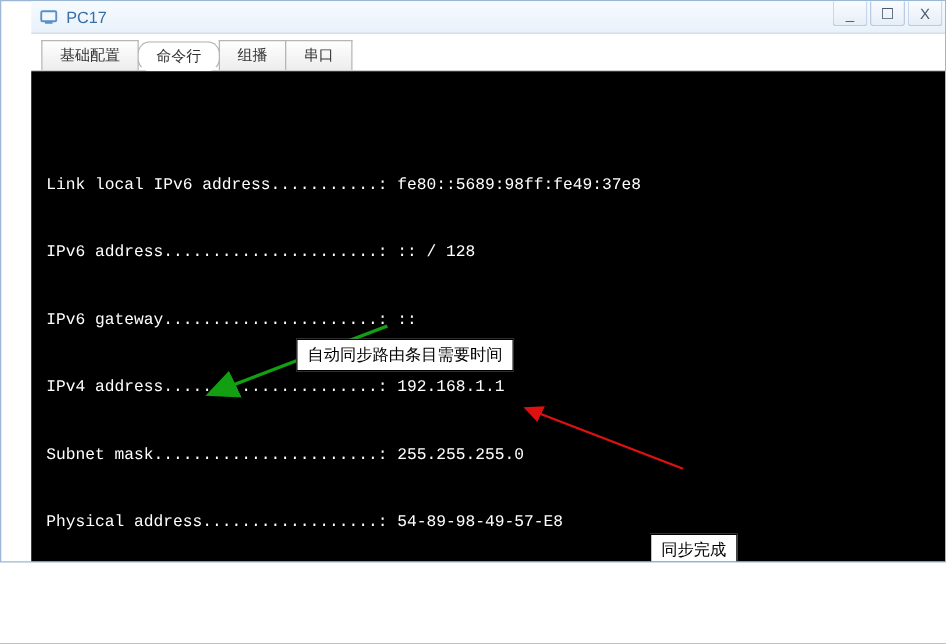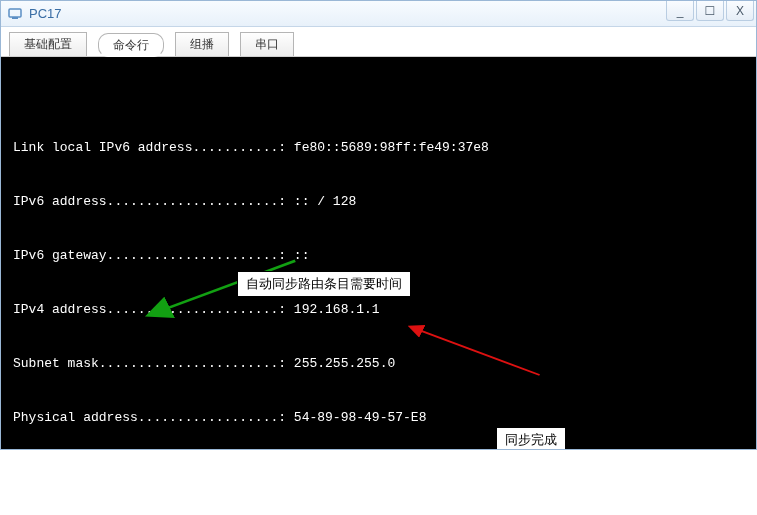--- a/index.html
+++ b/index.html
@@ -8,20 +8,21 @@
     background: #fff;
     width: 757px;
     height: 515px;
     overflow: hidden;
     position: relative;
   }
   .window {
     width: 757px;
     border: 1px solid #9ab7d6;
     background: #fff;
+    padding-left: 24px;
   }
   .titlebar {
     height: 26px;
     background: linear-gradient(#f7fbff, #e8f1fa);
     border-bottom: 1px solid #c5d6e8;
     display: flex;
     align-items: center;
     padding: 0 6px;
     position: relative;
   }
@@ -59,21 +60,21 @@
     color: #4a5a6a;
     font-family: Arial, sans-serif;
   }
   .tabs-row {
     height: 30px;
     background: #fff;
     border-bottom: 1px solid #d0d0d0;
     display: flex;
     align-items: flex-end;
     padding: 4px 8px 0 8px;
-    gap: 12px;
+    gap: 0;
   }
   .tab {
     height: 24px;
     line-height: 22px;
     padding: 0 14px;
     font-size: 12px;
     border: 1px solid #b5b5b5;
     border-bottom: none;
     background: linear-gradient(#fefefe, #ededed);
     margin-right: -1px;
@@ -170,21 +171,21 @@
     
     <span class="term-line"></span>
     
     
     
     
     
     <span class="term-line"></span>
     
 
-    <div class="annotation-box" style="left:236px; top:214px;">自动同步路由条目需要时间</div>
+    <div class="annotation-box" style="left:212px; top:214px;">自动同步路由条目需要时间</div>
     <div class="annotation-box" style="left:495px; top:370px;">同步完成</div>
 
     <svg class="arrows-layer" viewBox="0 0 757 456" preserveAspectRatio="none">
       <defs>
         <marker id="arrow-green" viewBox="0 0 12 12" refX="2" refY="6" markerWidth="9" markerHeight="9" orient="auto">
           <path d="M0,0 L12,6 L0,12 Z" fill="#12a012"></path>
         </marker>
         <marker id="arrow-red" viewBox="0 0 12 12" refX="2" refY="6" markerWidth="8" markerHeight="8" orient="auto">
           <path d="M0,0 L12,6 L0,12 Z" fill="#d11"></path>
         </marker>

